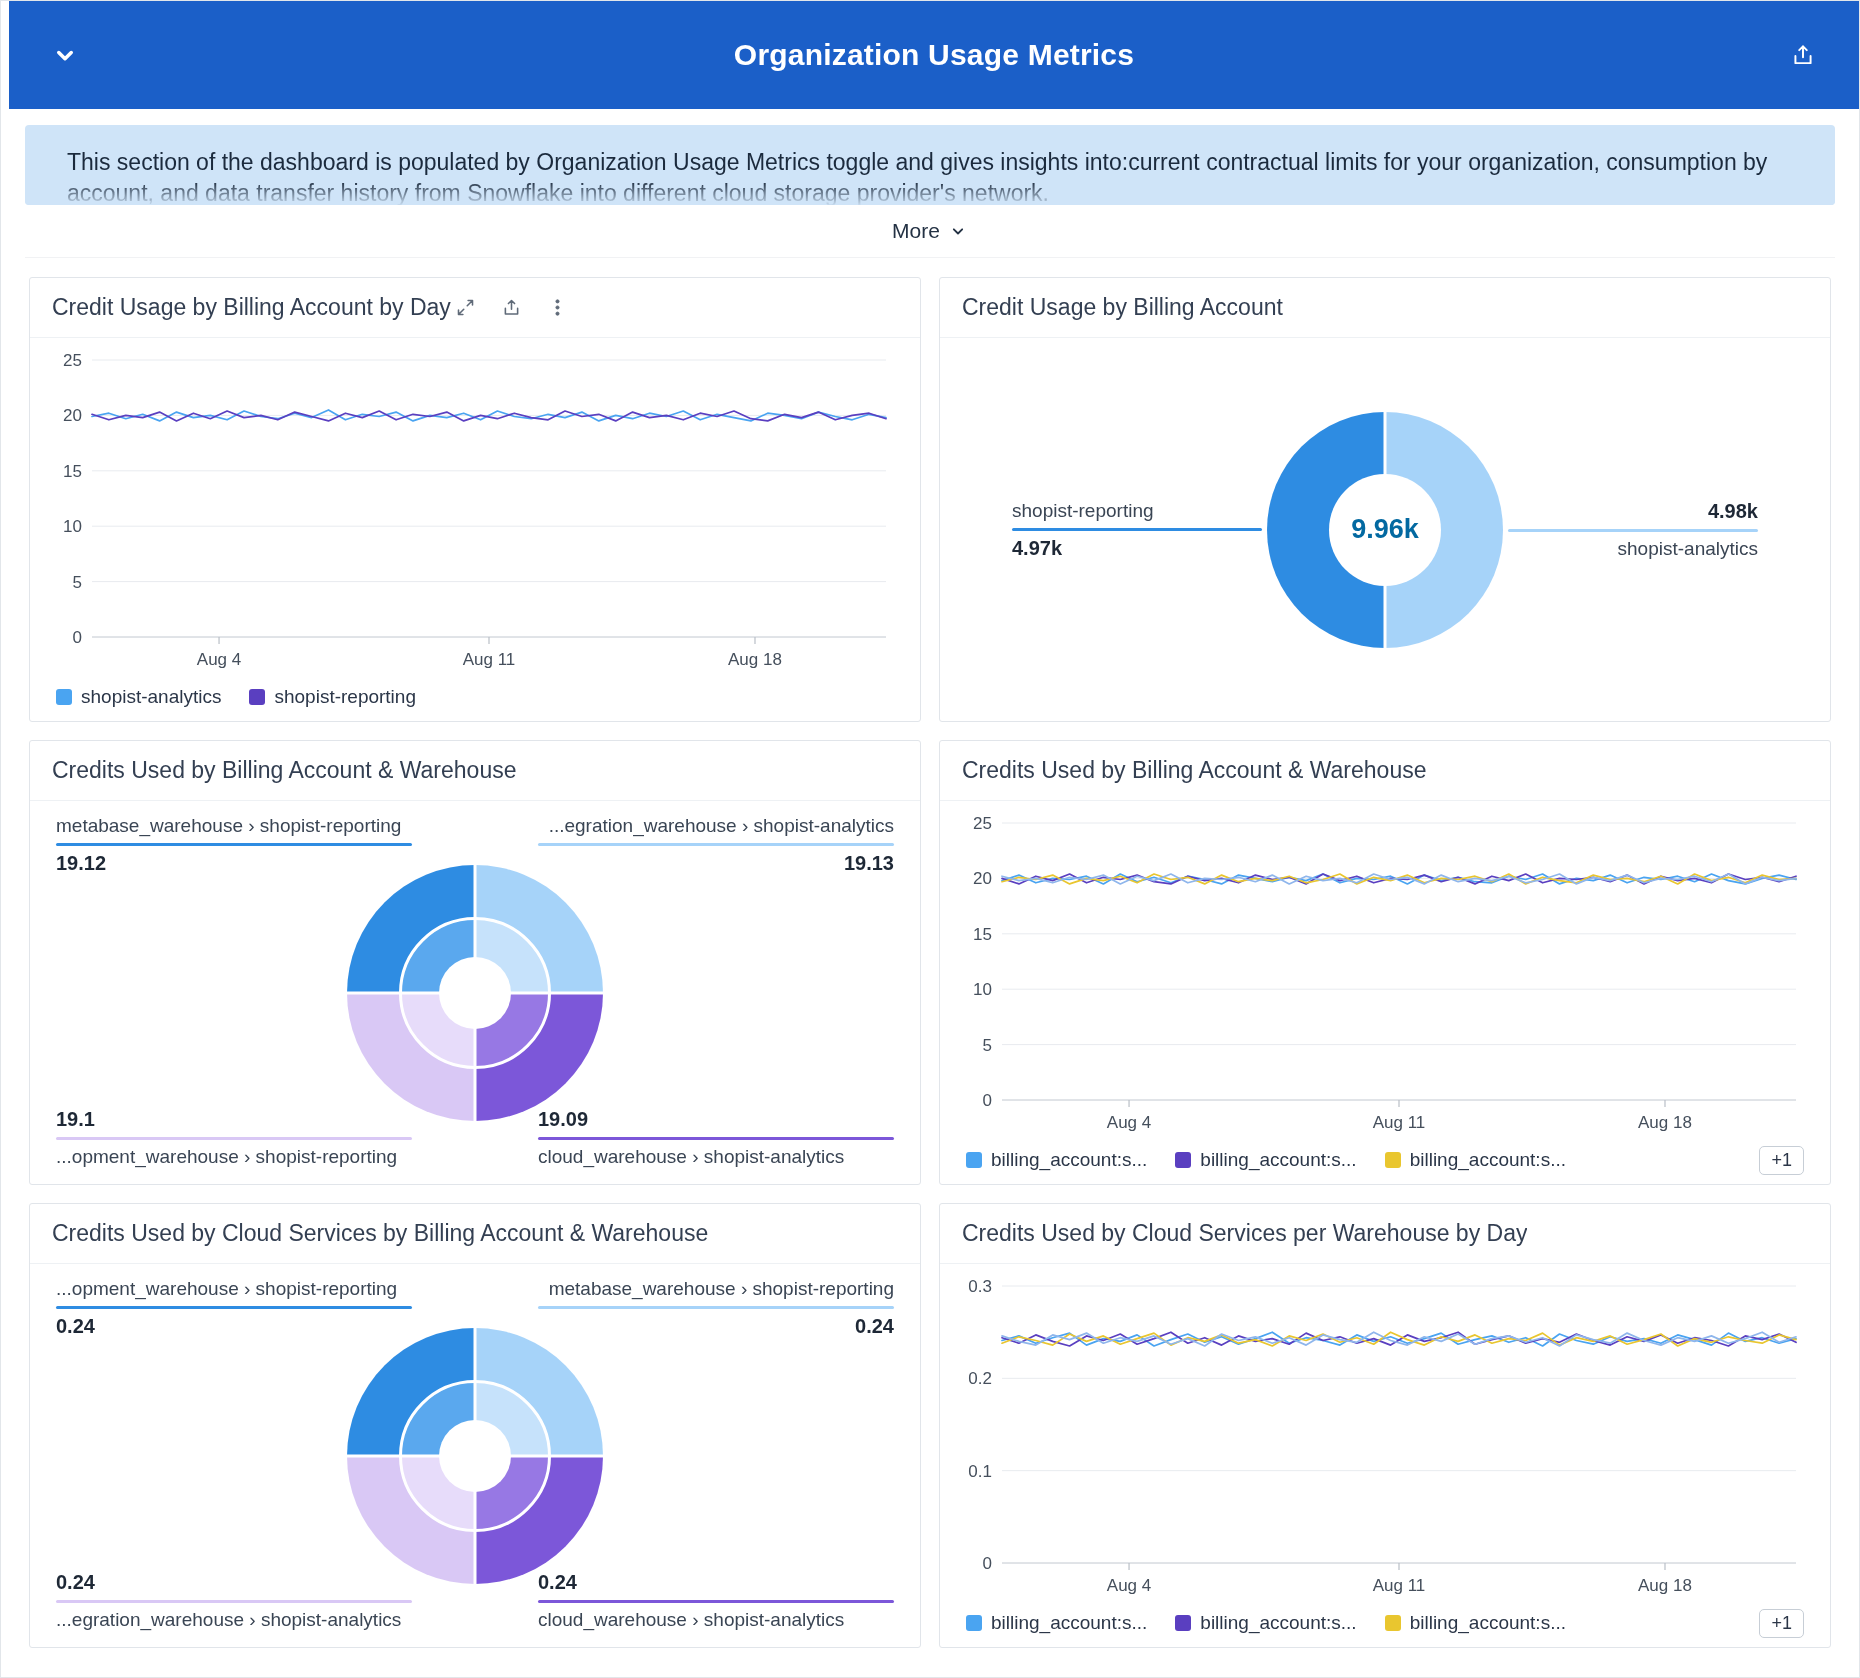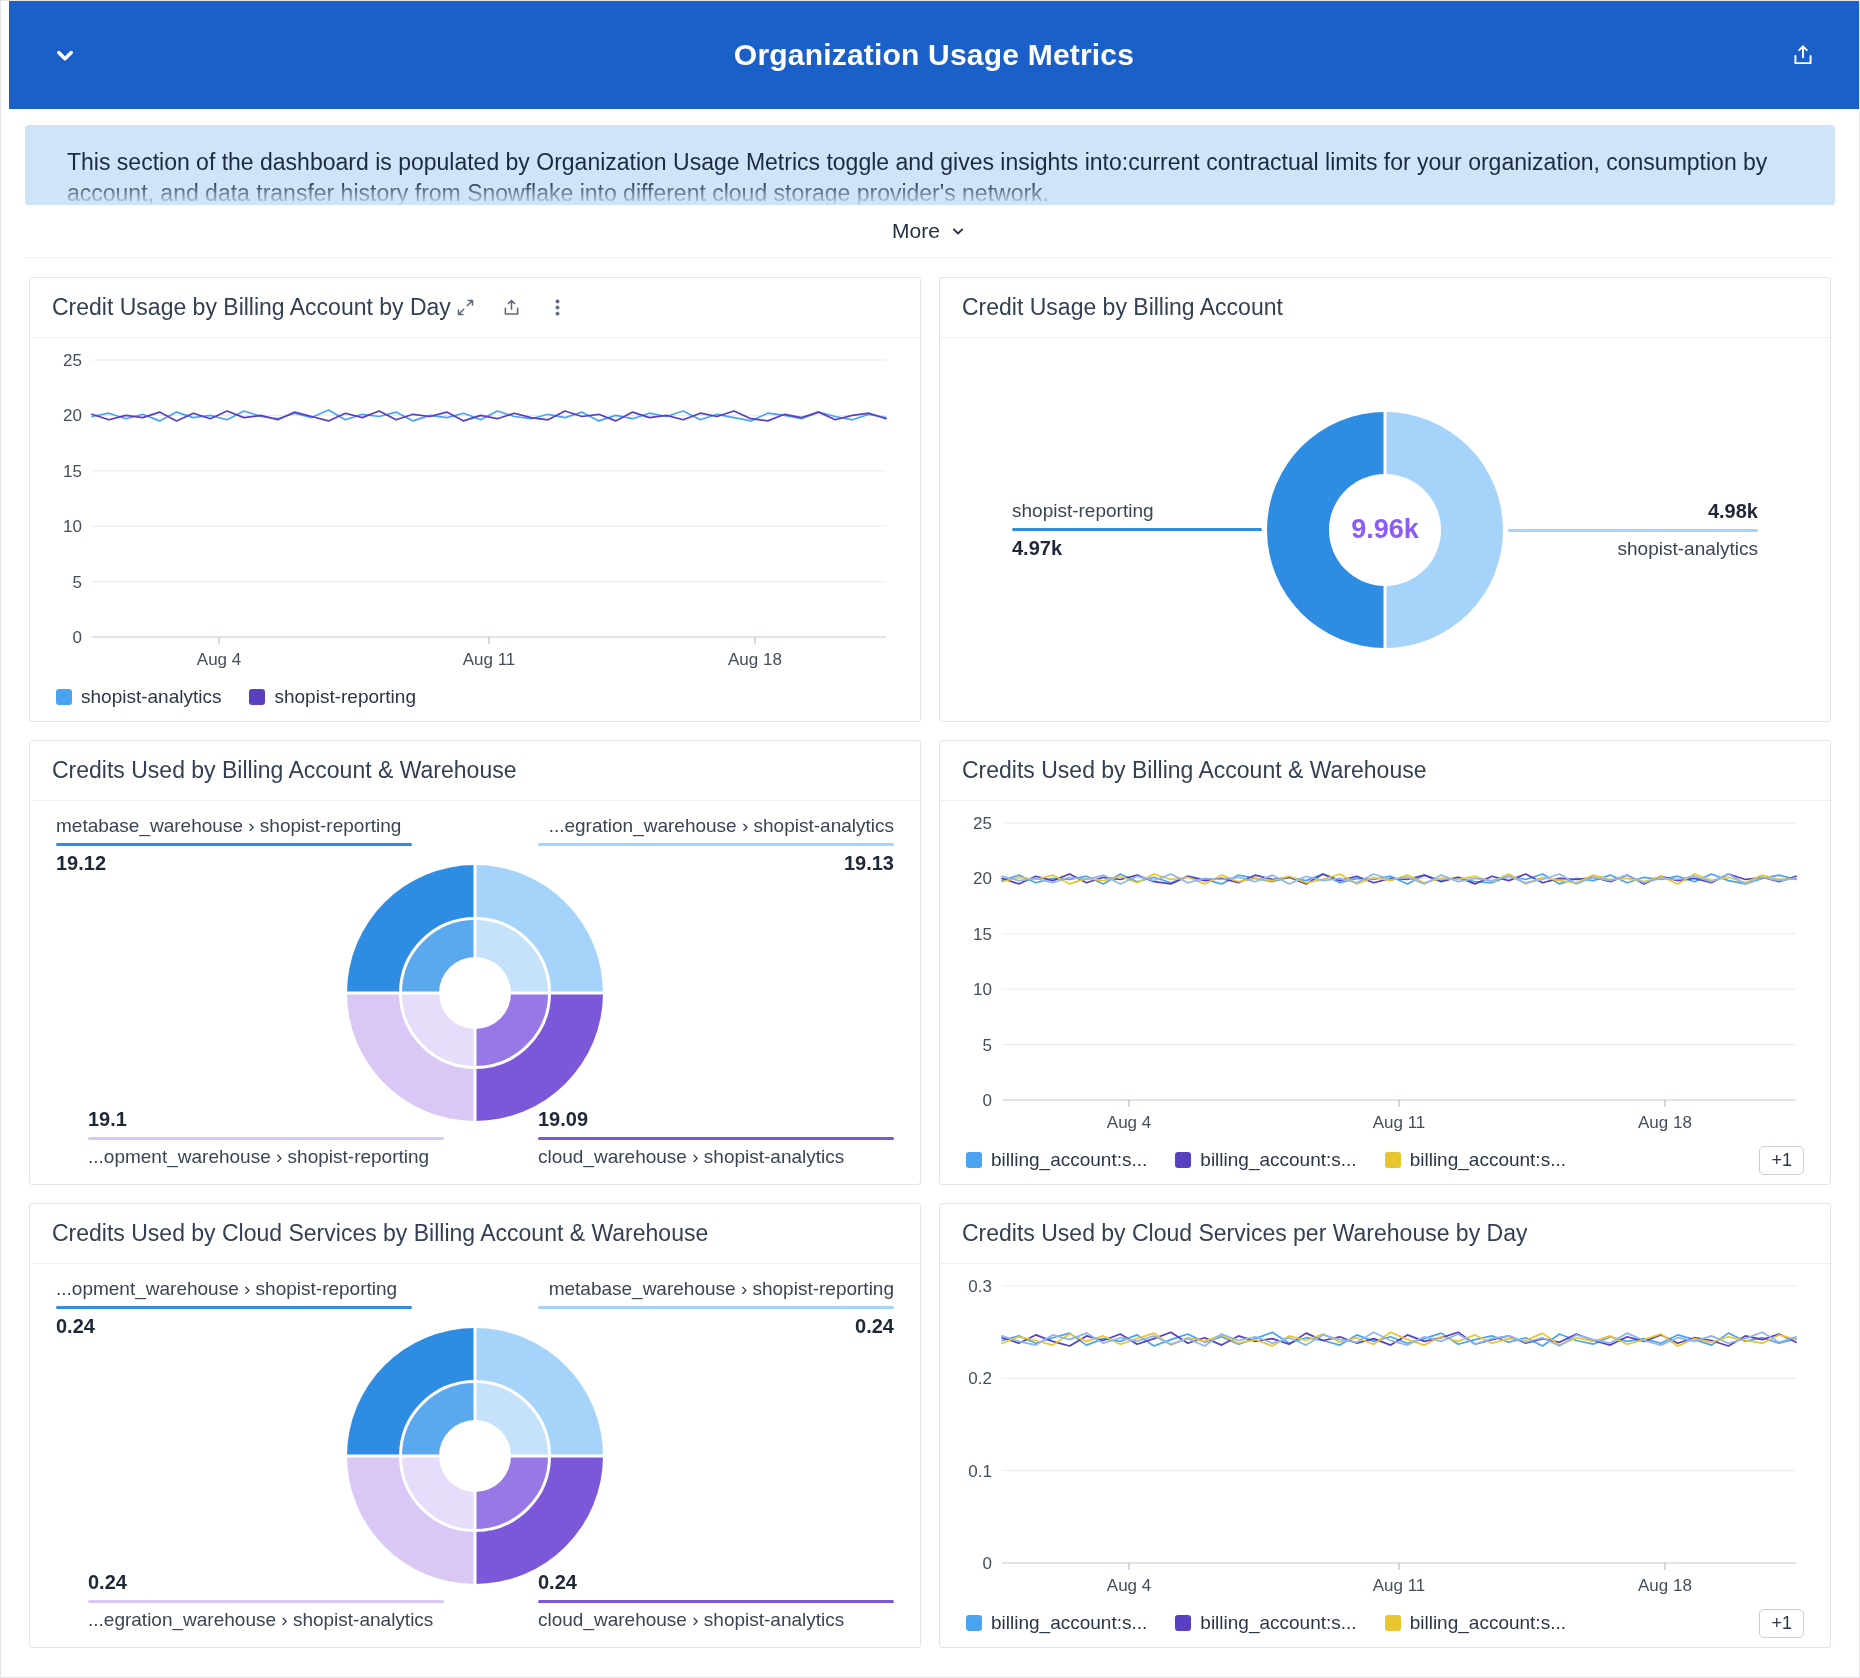--- a/index.html
+++ b/index.html
@@ -37,39 +37,39 @@
   .legend { flex:0 0 48px; display:flex; align-items:center; gap:28px; padding:0 26px; }
   .legend-item { display:flex; align-items:center; gap:9px; cursor:pointer; }
   .swatch { width:16px; height:16px; border-radius:3px; flex:0 0 auto; }
   .legend-label { font-size:19px; color:#2b3648; }
   .legend-more { font-size:18px; color:#2b3648; border:1px solid #c7ced6; border-radius:5px; padding:3px 11px; background:#fff; cursor:pointer; margin-left:auto; }
 
   
   .donut { position:absolute; left:50%; top:50%; transform:translate(-50%,-50%); width:236px; height:236px; border-radius:50%; }
   .donut .seam-v { position:absolute; left:50%; top:0; bottom:0; width:3px; transform:translateX(-50%); background:#fff; }
   .donut .hole { position:absolute; left:50%; top:50%; width:112px; height:112px; transform:translate(-50%,-50%); background:#fff; border-radius:50%; display:flex; align-items:center; justify-content:center; }
-  .donut-total { font-size:27px; font-weight:700; color:#8b5cf6; }
+  .donut-total { font-size:27px; font-weight:700; color:#0369a1; }
 
   
   .sunburst { position:absolute; left:50%; top:50%; transform:translate(-50%,-50%); width:256px; height:256px; }
   .sunburst .ring { position:absolute; border-radius:50%; }
   .sunburst .outer { inset:0; }
   .sunburst .inner { inset:52px; border:3px solid #fff; }
   .sunburst .seam-v { position:absolute; left:50%; top:0; bottom:0; width:3px; transform:translateX(-50%); background:#fff; }
   .sunburst .seam-h { position:absolute; top:50%; left:0; right:0; height:3px; transform:translateY(-50%); background:#fff; }
   .sunburst .hole { position:absolute; left:50%; top:50%; width:72px; height:72px; transform:translate(-50%,-50%); background:#fff; border-radius:50%; }
 
   
   .callout { position:absolute; width:40%; }
   .callout .name { font-size:19px; color:#3a4554; white-space:nowrap; overflow:hidden; }
   .callout .rule { height:3px; margin:6px 0; border-radius:2px; }
   .callout .val { font-size:20px; font-weight:700; color:#1e2836; }
   .callout.tl { left:26px; top:14px; }
   .callout.tr { right:26px; top:14px; text-align:right; }
-  .callout.bl { left:26px; bottom:16px;margin-left:32px; }
+  .callout.bl { left:26px; bottom:16px; }
   .callout.br { right:26px; bottom:16px; text-align:left; }
   .callout.cl { left:72px; top:50%; transform:translateY(-50%); width:250px; }
   .callout.cr { right:72px; top:50%; transform:translateY(-50%); width:250px; text-align:right; }
 </style>
 </head>
 <body>
 
 <div class="frame">
 
   <div class="app-header" style="position:relative;margin-left:8px;">

